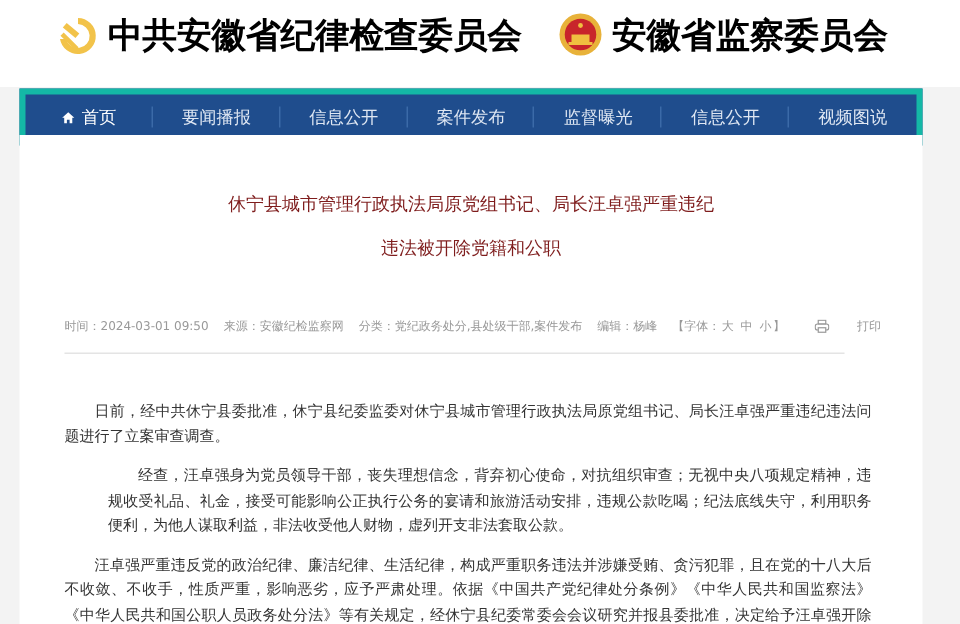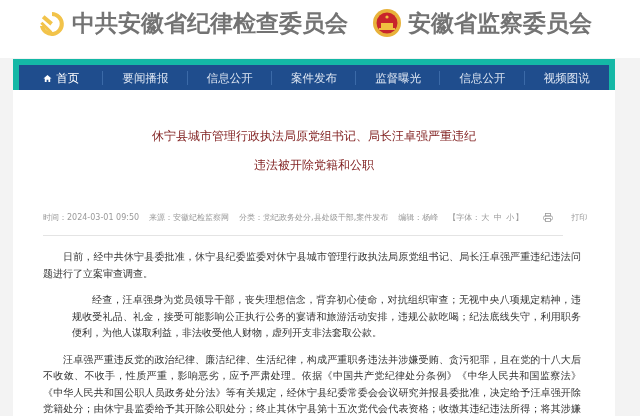--- a/index.html
+++ b/index.html
@@ -1,22 +1,22 @@
 <!DOCTYPE html>
 <html><head>
 <meta charset="utf-8">
 <style>
   * { margin:0; padding:0; box-sizing:border-box; }
   html, body { width:640px; height:416px; overflow:hidden; background:#f3f3f3; font-family:"DejaVu Sans","Liberation Sans",sans-serif; }
   .header { position:absolute; left:0; top:0; width:640px; height:58px; background:#fff; }
   .logo-left { position:absolute; left:36px; top:8px; display:flex; align-items:center; }
   .logo-right { position:absolute; left:372px; top:8px; display:flex; align-items:flex-start; }
-  .org-name { font-family:"DejaVu Serif","Liberation Serif",serif; font-weight:bold; color:#737373; font-size:23px; letter-spacing:0px; white-space:nowrap; }
+  .org-name { font-family:"DejaVu Serif","Liberation Serif",serif; font-weight:bold; color:#000000; font-size:23px; letter-spacing:0px; white-space:nowrap; }
   .emblem { width:30px; height:30px; margin-right:6px; }
-  .nav { position:absolute; left:13px; top:59px; width:602px; height:38px; background:#1f4d8d; border:6px solid #14b8a6; display:flex; align-items:center; }
+  .nav { position:absolute; left:13px; top:59px; width:602px; height:38px; background:#1f4d8d; border:4px solid #14b8a6; display:flex; align-items:center; }
   .nav-item { height:26px; display:flex; align-items:center; justify-content:center; color:#dfe7f3; font-size:11.5px; position:relative; cursor:pointer; white-space:nowrap; }
   .nav-item .sep { position:absolute; right:0; top:6px; width:1px; height:14px; background:#3b6aa8; }
   .nav-item.active::after { content:""; position:absolute; left:0; right:0; bottom:-2px; height:2px; background:#e0323a; }
   .home-icon { display:inline-block; margin-right:4px; }
   .main { position:absolute; left:13px; top:90px; width:602px; height:326px; background:#fff; }
   .title { position:absolute; left:28px; top:32px; width:546px; text-align:center; font-size:12px; line-height:29px; color:#7f1d1d; }
   .meta { position:absolute; left:30px; top:207px; font-size:8px; color:#999; white-space:nowrap; display:flex; gap:10px; }
   .meta .print { display:flex; align-items:center; gap:18px; }
   .meta .fontsize span.size { cursor:pointer; margin:0 1px; }
   .divider { position:absolute; left:30px; top:225px; width:535px; height:1px; background:#e4e4e4; }
@@ -101,16 +101,16 @@
         <rect x="0.5" y="3" width="9" height="4" rx="1.5" fill="none" stroke="#999" stroke-width="0.8"></rect>
         <rect x="2.5" y="5.5" width="5" height="3" fill="#fff" stroke="#999" stroke-width="0.8"></rect>
       </svg>
     <span>打印</span>
   </span>
 </div>
 
 <div class="divider" style="left:43px; top:235px; width:520px;"></div>
 
 <div class="body" style="left:43px; top:249px; width:538px;">
-  <p style="margin-bottom:10px;">日前，经中共休宁县委批准，休宁县纪委监委对休宁县城市管理行政执法局原党组书记、局长汪卓强严重违纪违法问题进行了立案审查调查。</p>
+  <p style="margin-bottom:10px;margin-top:18px;">日前，经中共休宁县委批准，休宁县纪委监委对休宁县城市管理行政执法局原党组书记、局长汪卓强严重违纪违法问题进行了立案审查调查。</p>
   <p style="margin-bottom:10px;margin-left:29px;">经查，汪卓强身为党员领导干部，丧失理想信念，背弃初心使命，对抗组织审查；无视中央八项规定精神，违规收受礼品、礼金，接受可能影响公正执行公务的宴请和旅游活动安排，违规公款吃喝；纪法底线失守，利用职务便利，为他人谋取利益，非法收受他人财物，虚列开支非法套取公款。</p>
   <p>汪卓强严重违反党的政治纪律、廉洁纪律、生活纪律，构成严重职务违法并涉嫌受贿、贪污犯罪，且在党的十八大后不收敛、不收手，性质严重，影响恶劣，应予严肃处理。依据《中国共产党纪律处分条例》《中华人民共和国监察法》《中华人民共和国公职人员政务处分法》等有关规定，经休宁县纪委常委会会议研究并报县委批准，决定给予汪卓强开除党籍处分；由休宁县监委给予其开除公职处分；终止其休宁县第十五次党代会代表资格；收缴其违纪违法所得；将其涉嫌犯罪问题移送检察机关依法审查起诉，所涉财物一并移送。</p>
 </div>
 
 </body></html>

